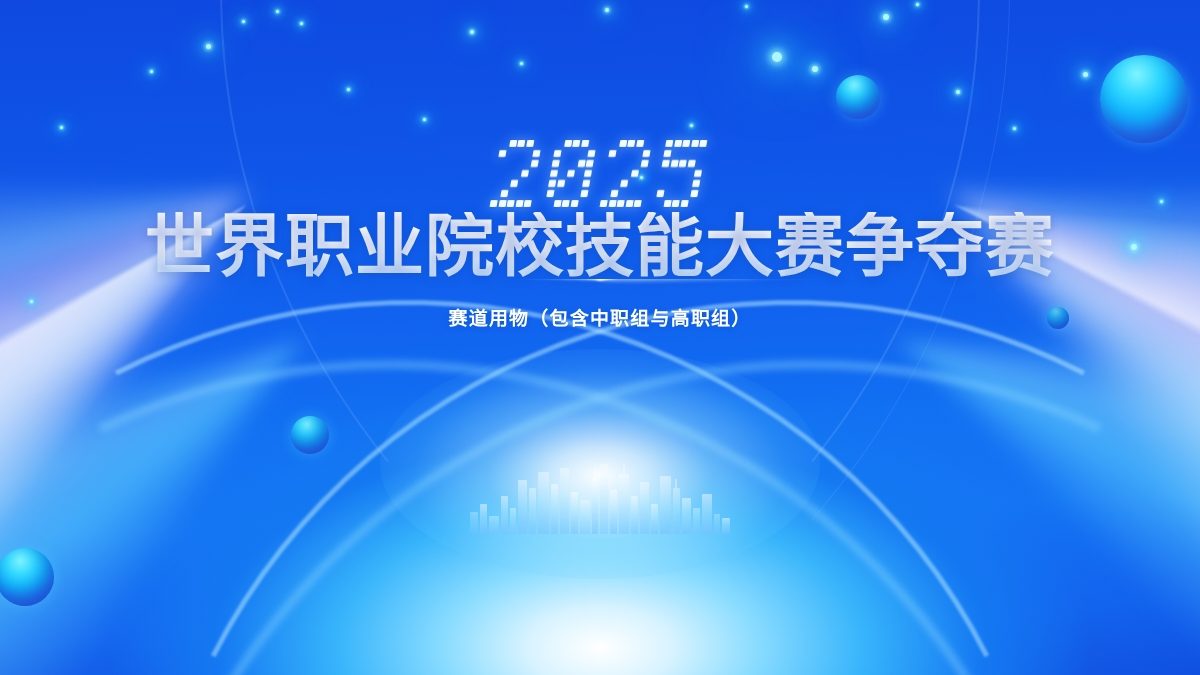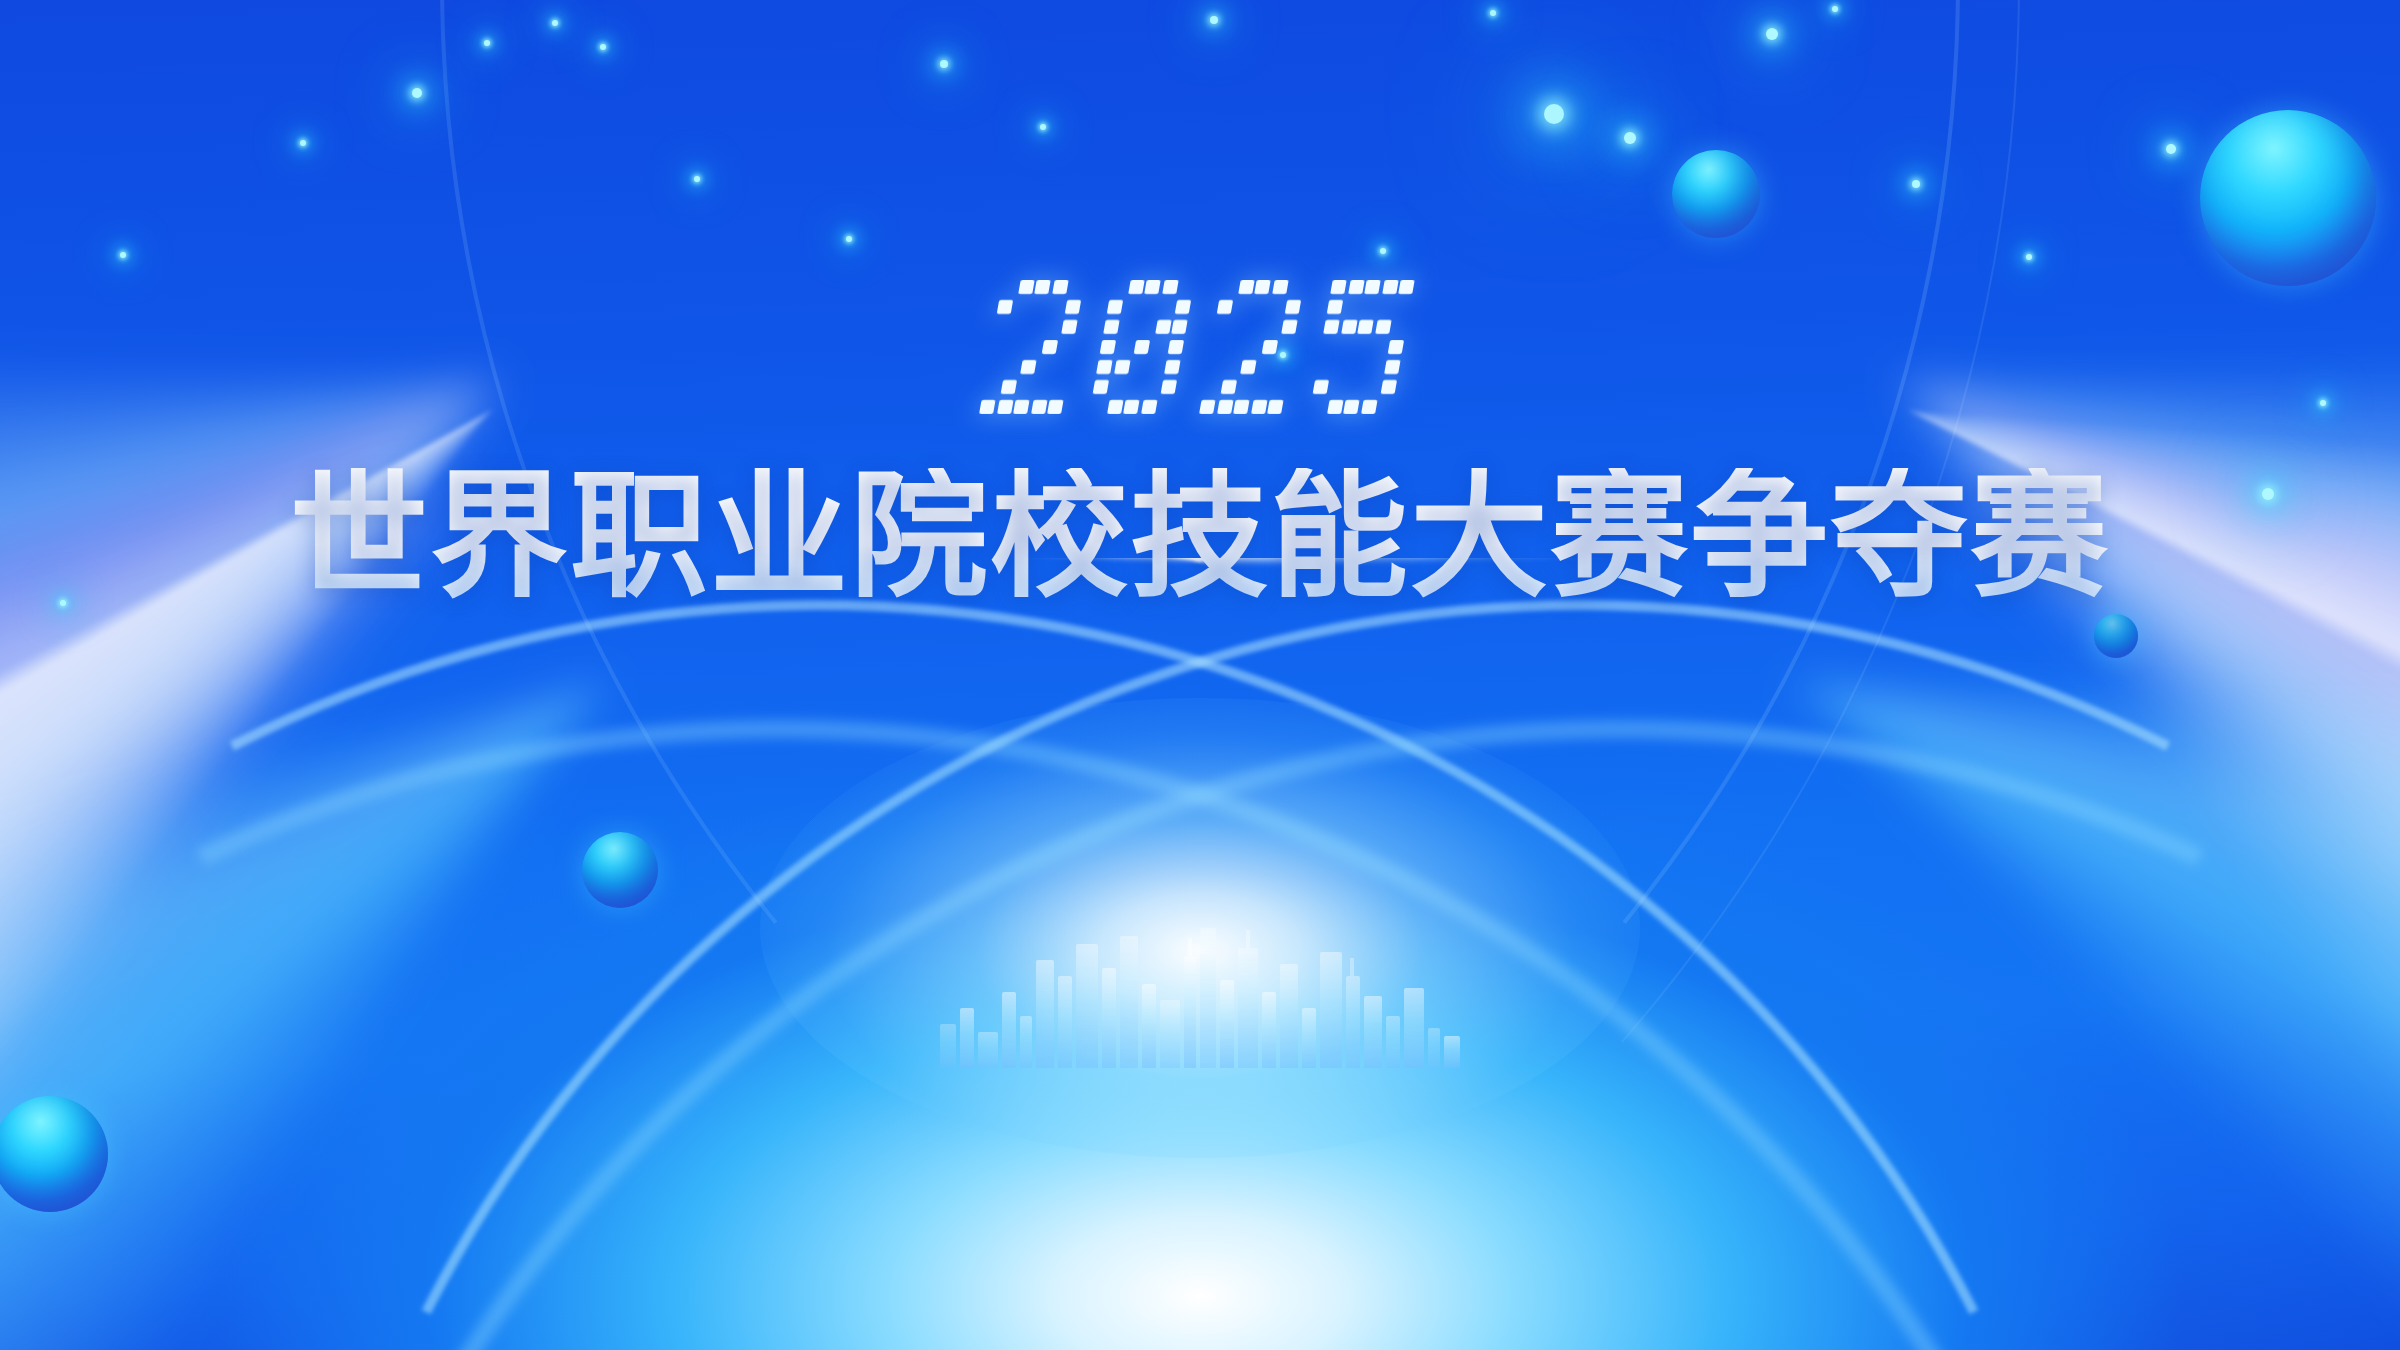--- a/index.html
+++ b/index.html
@@ -150,21 +150,20 @@
   .digit i {
     position: absolute;
     width: 7px;
     height: 7px;
     background: #f2fbff;
     border-radius: 1px;
   }
 
   
   .title {
-    margin-top: 22px;
     font-size: 69px;
     line-height: 1;
     font-weight: 700;
     letter-spacing: 1px;
     color: #ffffff;
     background: linear-gradient(180deg, #ffffff 0%, #ffffff 56%, #e7f4ff 78%, #cfe7ff 100%);
     -webkit-background-clip: text;
     background-clip: text;
     -webkit-text-fill-color: transparent;
     text-shadow: 0 2px 10px rgba(10,60,170,0.30);
@@ -499,16 +498,17 @@
           <i style="left: 34.4px; top: 50px; width: 7px; height: 7px;"></i>
           <i style="left: 8.6px; top: 60px; width: 7px; height: 7px;"></i>
           <i style="left: 17.2px; top: 60px; width: 7px; height: 7px;"></i>
           <i style="left: 25.8px; top: 60px; width: 7px; height: 7px;"></i>
         </span>
       </div>
 
     <div class="title">世界职业院校技能大赛争夺赛</div>
 
 
+    <div class="tagline">赛道用物（包含中职组与高职组）</div>
 
   </div>
 
 </div>
 
 </body></html>

